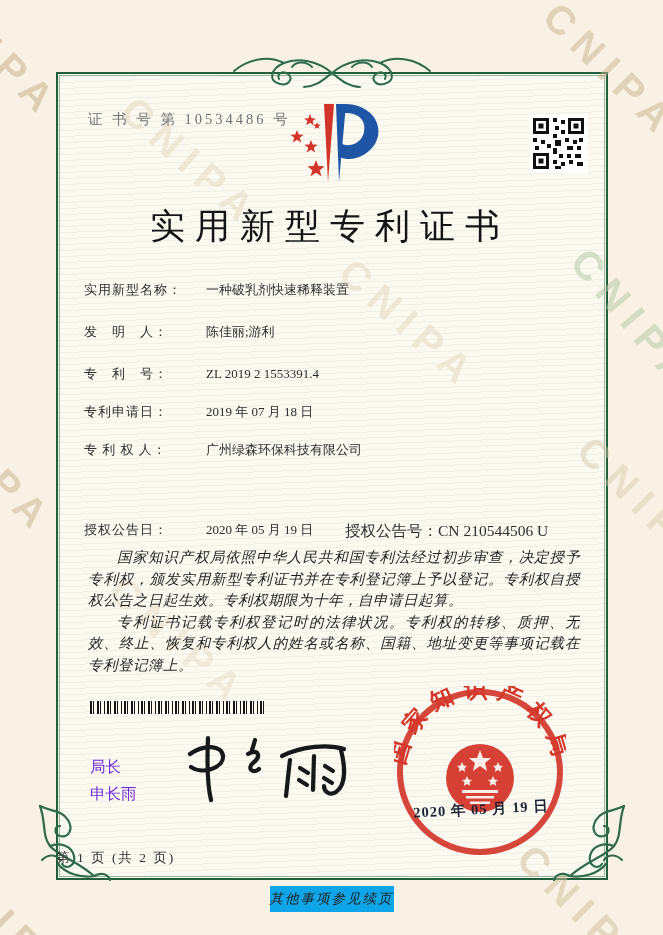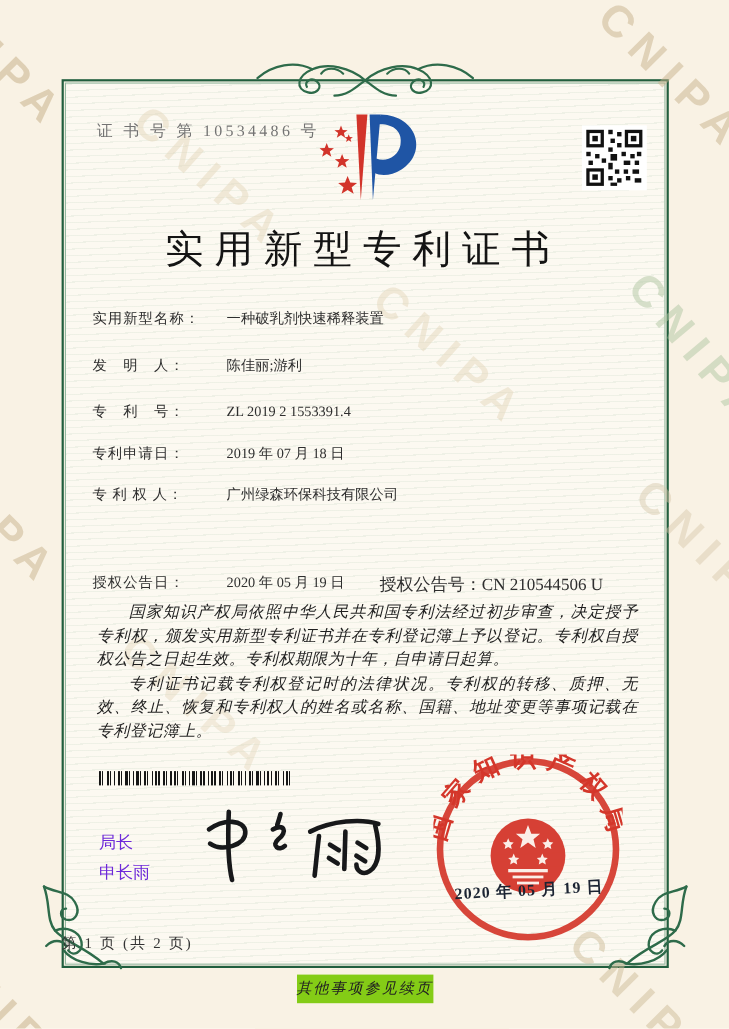--- a/index.html
+++ b/index.html
@@ -89,21 +89,21 @@
   .seal{position:absolute;left:394px;top:686px;width:172px;height:172px;z-index:3;}
   .seal-date{
     position:absolute;left:396px;top:800px;width:170px;text-align:center;z-index:4;
     font-size:14.5px;color:#1c2433;letter-spacing:1px;transform:rotate(-3deg);font-weight:700;
   }
 
   
   .page-info{position:absolute;left:56px;top:849px;width:548px;text-align:left;font-size:13.5px;color:#333;z-index:2;letter-spacing:2px;}
   .cont-note{
     position:absolute;left:50%;top:886px;transform:translateX(-50%);
-    background:#84cc16;padding:4px 0;font-size:13.5px;color:#222;z-index:2;
+    background:#0ea5e9;padding:4px 0;font-size:13.5px;color:#222;z-index:2;
     letter-spacing:2px;font-style:italic;white-space:nowrap;
   }
 </style>
 </head>
 <body>
 
 <div class="page">
 
   <span class="wm wm1">CNIPA</span>
   <span class="wm wm2">CNIPA</span>

